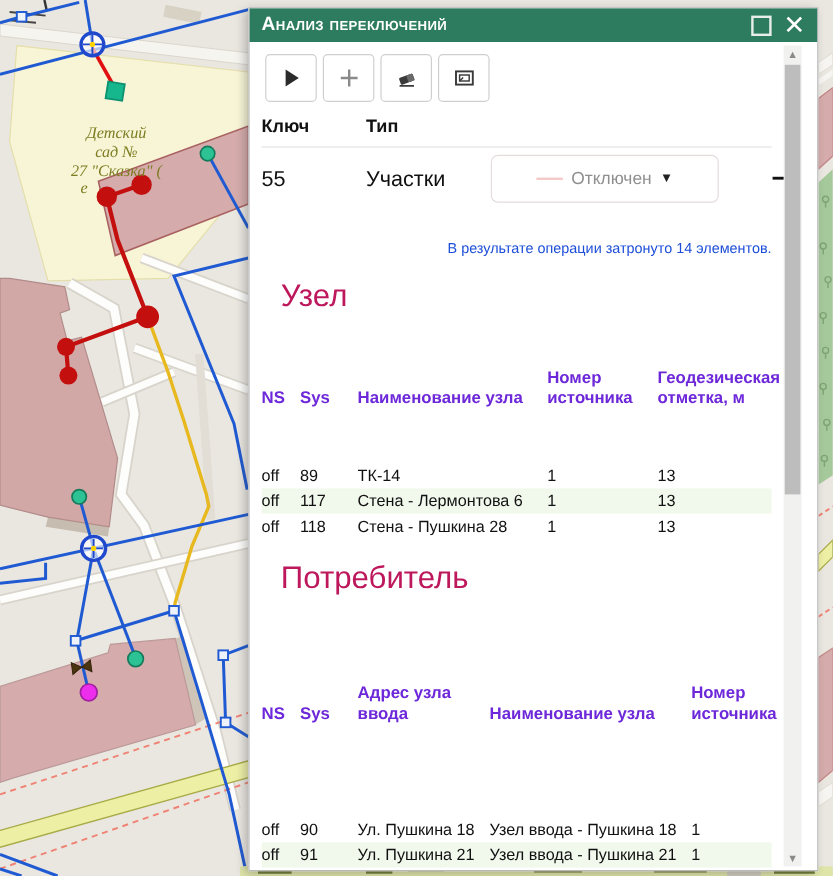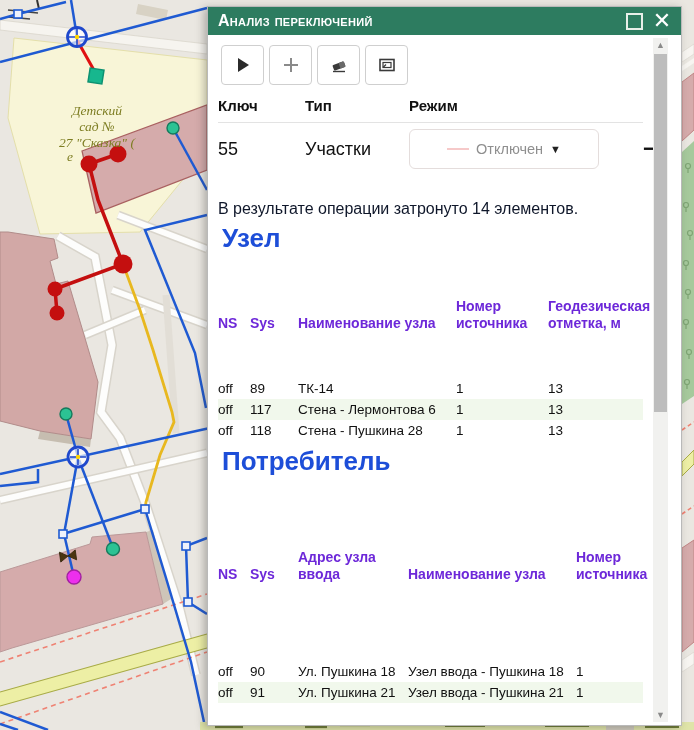--- a/index.html
+++ b/index.html
@@ -41,23 +41,23 @@
   .key-row .cell{font-size:18px;color:#111;}
   .mode-btn{
     width:188px;height:38px;border:1px solid #e4dddc;border-radius:6px;background:#fff;
     display:flex;align-items:center;justify-content:center;gap:7px;
     color:#8f8f8f;font-size:14.5px;
   }
   .mode-dash{width:22px;height:2px;background:#f6c9c9;}
   .mode-caret{font-size:11px;color:#222;}
   .minus-btn{font-size:22px;font-weight:bold;color:#111;margin-left:16px;line-height:20px;}
   
-  .result{margin-top:28px;font-size:16px;color:#0f172a;}
-  
-  h2.sec{font-size:26px;font-weight:700;color:#1d4ed8;margin:4px;line-height:32px;}
+  .result{margin-top:28px;font-size:12px;color:#1d4ed8;text-align:right;}
+  
+  h2.sec{font-size:26px;font-weight:400;color:#be185d;margin:16px;line-height:32px;}
   .sec-node{margin-top:22px;}
   .sec-cons{margin-top:16px;}
   .tgrid{display:grid;}
   .node-cols{grid-template-columns:32px 48px 158px 92px 133px;}
   .cons-cols{grid-template-columns:32px 48px 110px 168px 100px;}
   .thead{align-items:end;}
   .thead div{font-weight:bold;font-size:14px;color:#6d28d9;line-height:17px;padding-right:6px;}
   .thead-node{margin-top:42px;min-height:36px;}
   .thead-cons{margin-top:70px;min-height:36px;}
   .rows-node{margin-top:46px;}
@@ -281,21 +281,20 @@
           <rect x="2" y="2.5" width="14" height="11" fill="none" stroke="#3a3a3a" stroke-width="1.6"></rect>
           <rect x="5" y="5.5" width="8" height="5" fill="none" stroke="#3a3a3a" stroke-width="1.2"></rect>
           <path d="M5,10.5 L8,7.5" stroke="#3a3a3a" stroke-width="1.2"></path>
         </svg>
       </div>
     </div>
 
     <div class="key-grid key-thead">
       <div>Ключ</div>
       <div>Тип</div>
-      <div>Режим</div>
       <div></div>
     </div>
 
     <div class="key-grid key-row">
       <div class="cell">55</div>
       <div class="cell">Участки</div>
       <div>
         <div class="mode-btn">
           <span class="mode-dash"></span>
           <span>Отключен</span>

